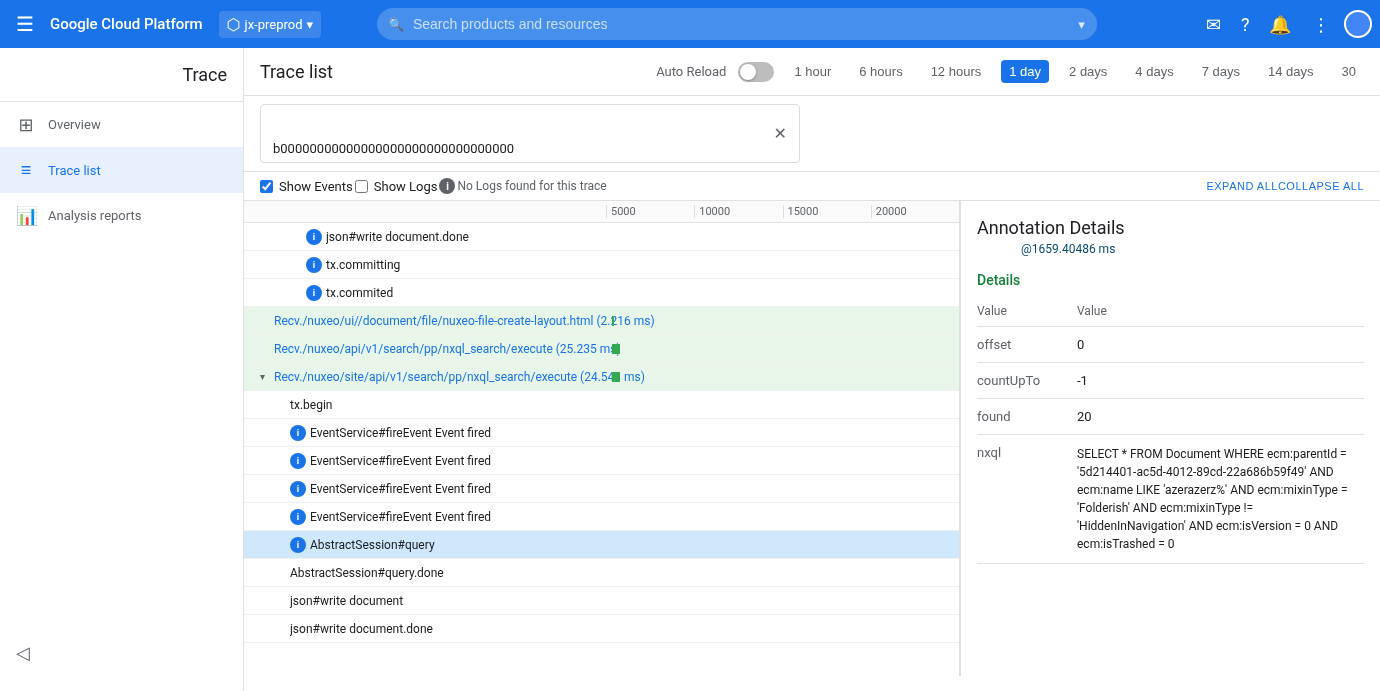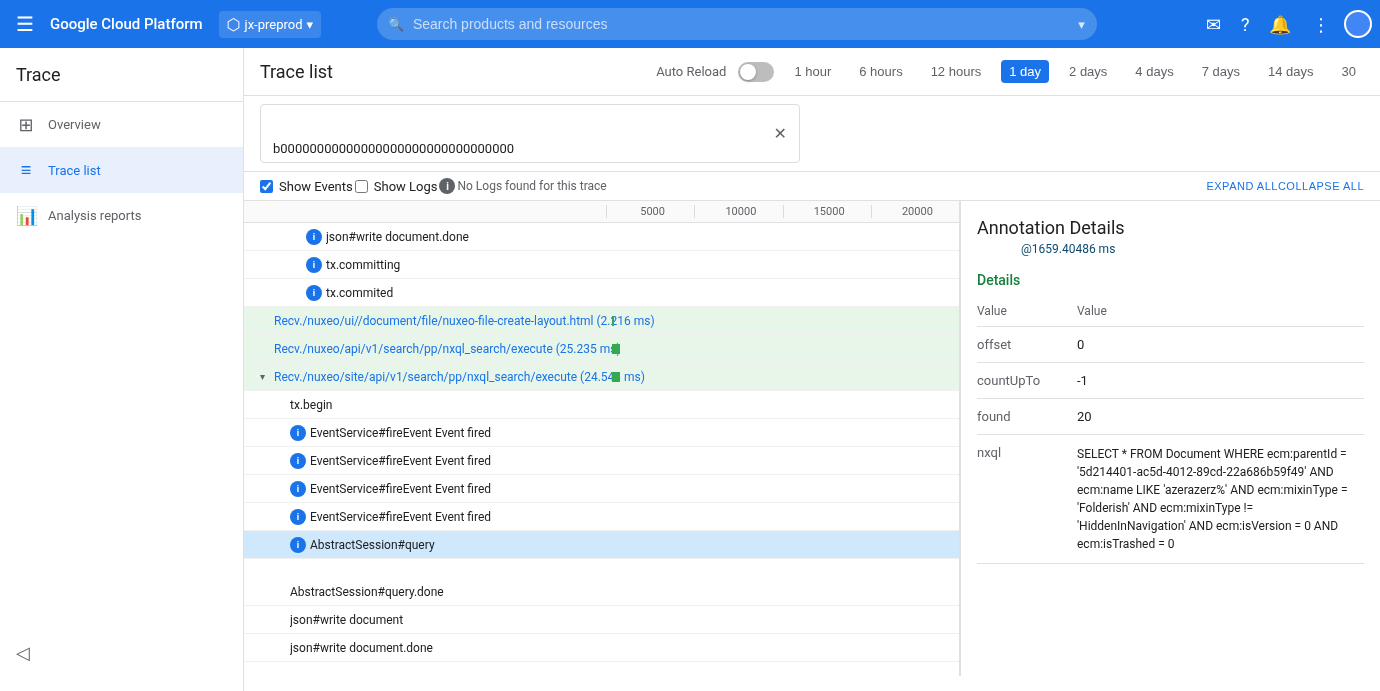--- a/index.html
+++ b/index.html
@@ -61,20 +61,21 @@
       display: flex;
       flex-direction: column;
       z-index: 50;
     }
     .sidebar-header {
       padding: 16px;
       font-size: 18px;
       font-weight: 400;
       color: #202124;
       border-bottom: 1px solid #e0e0e0;
+      text-align: right;
     }
     .sidebar-item {
       display: flex;
       align-items: center;
       padding: 12px 16px;
       cursor: pointer;
       color: #5f6368;
       gap: 12px;
       font-size: 13px;
     }
@@ -242,21 +243,21 @@
       align-items: center;
       padding: 4px 0 4px 362px;
       border-bottom: 1px solid #e0e0e0;
       font-size: 11px;
       color: #5f6368;
       gap: 0;
       background: #fafafa;
     }
     .scale-mark {
       width: 145px;
-      text-align: center;
+      text-align: left;
       border-left: 1px solid #dadce0;
       padding-left: 4px;
     }
 
     
     .trace-row {
       display: flex;
       align-items: center;
       padding: 3px 8px 3px 8px;
       border-bottom: 1px solid #f0f0f0;
@@ -545,21 +546,21 @@
 
       <div class="trace-row highlighted" style="padding-left:32px;background:#cfe8fc;">
         <div class="label-col">
           <span class="expand-triangle">&nbsp;</span>
           <span class="trace-row-icon">i</span>
           <span class="trace-row-label">AbstractSession#query</span>
         </div>
         <div class="trace-bar-area"></div>
       </div>
 
-      <div class="trace-row" style="padding-left:32px;margin-top:19px;">
+      <div class="trace-row" style="padding-left:32px;">
         <div class="label-col">
           <span class="expand-triangle">&nbsp;</span>
           <span class="trace-row-label">AbstractSession#query.done</span>
         </div>
         <div class="trace-bar-area"></div>
       </div>
 
       <div class="trace-row" style="padding-left:32px;">
         <div class="label-col">
           <span class="expand-triangle">&nbsp;</span>

